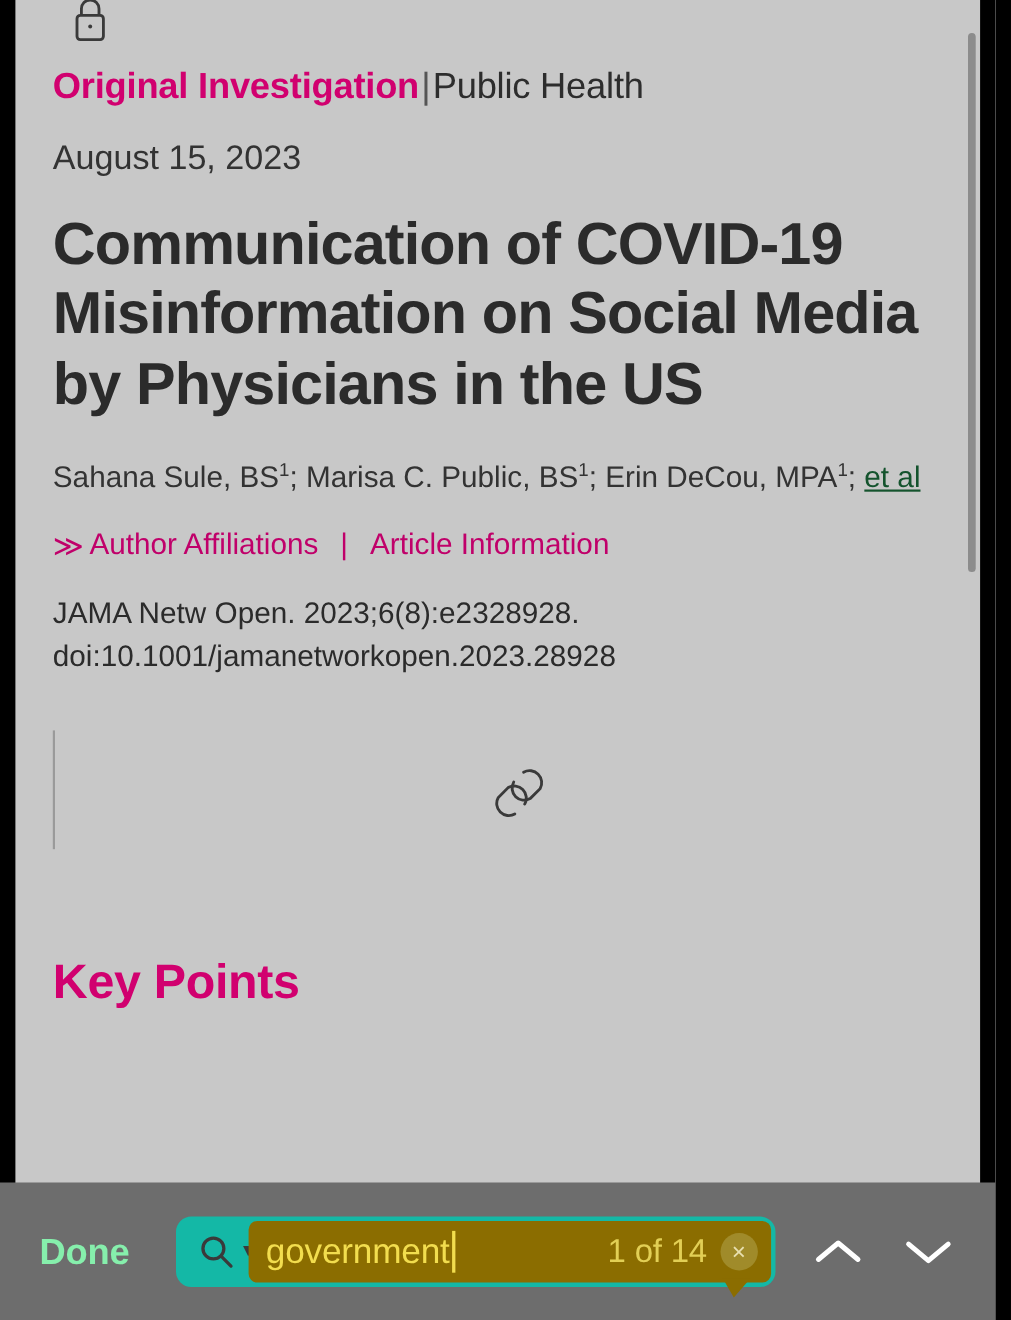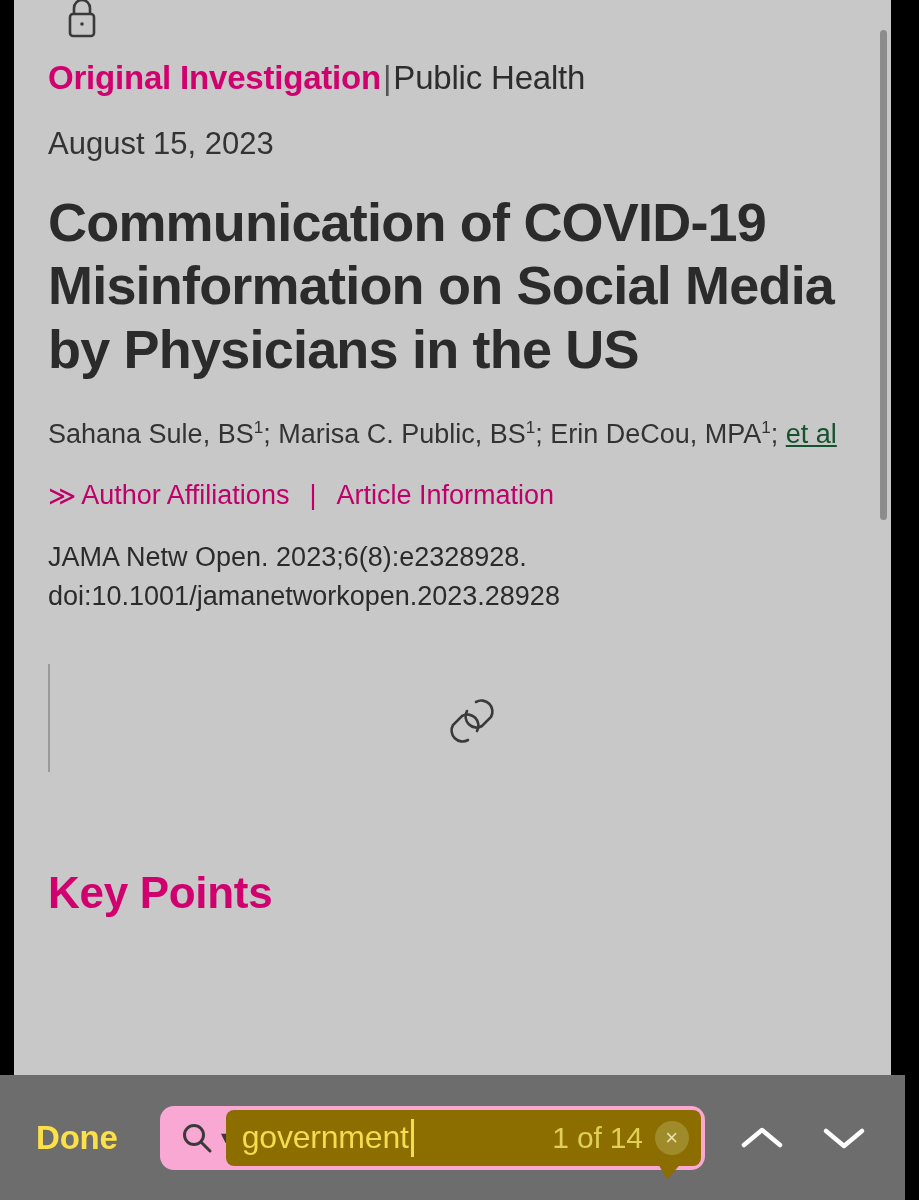--- a/index.html
+++ b/index.html
@@ -168,32 +168,32 @@
     left: 0;
     right: 0;
     bottom: 0;
     height: 125px;
     background: #6d6d6d;
     display: flex;
     align-items: center;
     z-index: 50;
   }
   .done-btn {
-    color: #fde047;
+    color: #86efac;
     font-size: 33px;
     font-weight: 700;
     margin-left: 36px;
     letter-spacing: -0.2px;
   }
   .search-field {
     position: relative;
     margin-left: 42px;
     flex: 1;
     height: 64px;
-    background: #f9a8d4;
+    background: #14b8a6;
     border-radius: 14px;
     display: flex;
     align-items: center;
     max-width: 545px;
   }
   .mag-wrap {
     display: flex;
     align-items: center;
     gap: 4px;
     margin-left: 20px;

